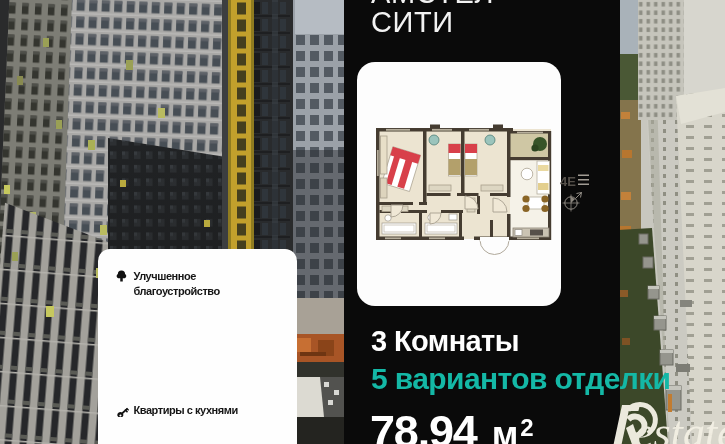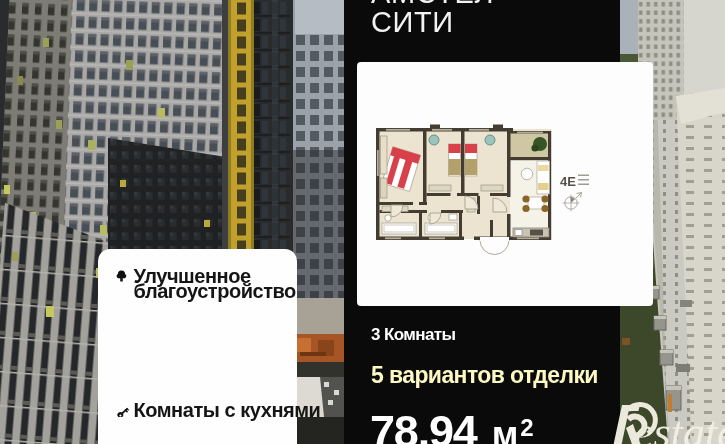--- a/index.html
+++ b/index.html
@@ -1,25 +1,25 @@
 <!DOCTYPE html>
 <html><head><meta charset="utf-8"><style>
 html,body{margin:0;padding:0;background:#111}
 #stage{position:relative;width:725px;height:444px;overflow:hidden;background:#2a2b2c;font-family:"Liberation Sans",sans-serif;-webkit-font-smoothing:antialiased}
 .abs{position:absolute}
 #panel{position:absolute;left:344px;top:-30px;width:276px;height:520px;background:#0a0a0a}
 #title{position:absolute;left:371px;top:-21px;color:#f2f2f2;font-size:29px;line-height:29px;font-weight:400;letter-spacing:0.6px;white-space:nowrap}
-#plancard{position:absolute;left:357px;top:62px;width:296px;height:244px;background:#fdfdfd;border-radius:4px}
-#rooms{position:absolute;left:371px;top:325px;color:#fff;font-size:17px;font-weight:700;letter-spacing:-0.6px}
-#variants{position:absolute;left:371px;top:362px;color:#fef9c3;font-size:23px;font-weight:700;letter-spacing:-0.6px}
+#plancard{position:absolute;left:357px;top:62px;width:204px;height:244px;background:#fdfdfd;border-radius:18px}
+#rooms{position:absolute;left:371px;top:325px;color:#fff;font-size:29px;font-weight:700;letter-spacing:-0.6px}
+#variants{position:absolute;left:371px;top:362px;color:#14b8a6;font-size:30px;font-weight:700;letter-spacing:-0.6px}
 #area{position:absolute;left:370px;top:406px;color:#fff;font-size:45px;font-weight:700;letter-spacing:-1.2px}
 #area .m{font-size:36px;margin-left:15px;letter-spacing:0}
 #area sup{font-size:24px;vertical-align:11px;letter-spacing:0;margin-left:2px}
 #feat{position:absolute;left:98px;top:249px;width:199px;height:220px;background:#fefefe;border-radius:12px;color:#151515}
-.fi{position:absolute;left:16px;font-size:20px;line-height:15px;font-weight:700;letter-spacing:-0.45px;white-space:nowrap}
+.fi{position:absolute;left:16px;font-size:11px;line-height:15px;font-weight:700;letter-spacing:-0.45px;white-space:nowrap}
 .fi svg{position:absolute;left:2px;top:1px}
 .fi span{display:block;margin-left:19.5px}
 </style></head>
 <body>
 <div id="stage">
 
 <svg class="abs" width="725" height="444" style="left:0;top:0;filter:blur(0.5px)">
 <defs>
 <pattern id="pA" width="13" height="16" patternUnits="userSpaceOnUse">
   <rect width="13" height="16" fill="#7d7d75"></rect>
@@ -312,21 +312,21 @@
   <div class="fi" style="top:153.5px">
         <svg width="13" height="13" viewBox="0 0 14 14">
           <g fill="#111" transform="rotate(-42 7 9)">
             <circle cx="3.4" cy="9.5" r="3.1"></circle>
             <circle cx="3.1" cy="10" r="1.1" fill="#fff"></circle>
             <rect x="5.8" y="8.6" width="7.8" height="1.9"></rect>
             <rect x="10.2" y="8.6" width="1.6" height="4"></rect>
             <rect x="12.7" y="8.6" width="1.3" height="3.2"></rect>
           </g>
         </svg>
-        <span>Комнаты с кухнями</span>
+        <span>Квартиры с кухнями</span>
       </div>
 </div>
 
 <svg class="abs" width="125" height="49" style="left:605px;top:395px" viewBox="0 0 125 49">
 <g fill="#f3f0e4" opacity="0.96">
 <polygon points="17,10 25,10 16,52 8,52"></polygon>
 <polygon points="24,10 35,10 33.4,16 22.6,16"></polygon>
 <polygon points="21,33 28,29 36,52 28,52"></polygon>
 <path d="M23.3 24.3 A 9.5 9.5 0 1 1 26 39.6" fill="none" stroke="#f3f0e4" stroke-width="6"></path>
 <path d="M23.1 15 A 15.5 15.5 0 1 1 42.8 38.4" fill="none" stroke="#f3f0e4" stroke-width="5"></path>

